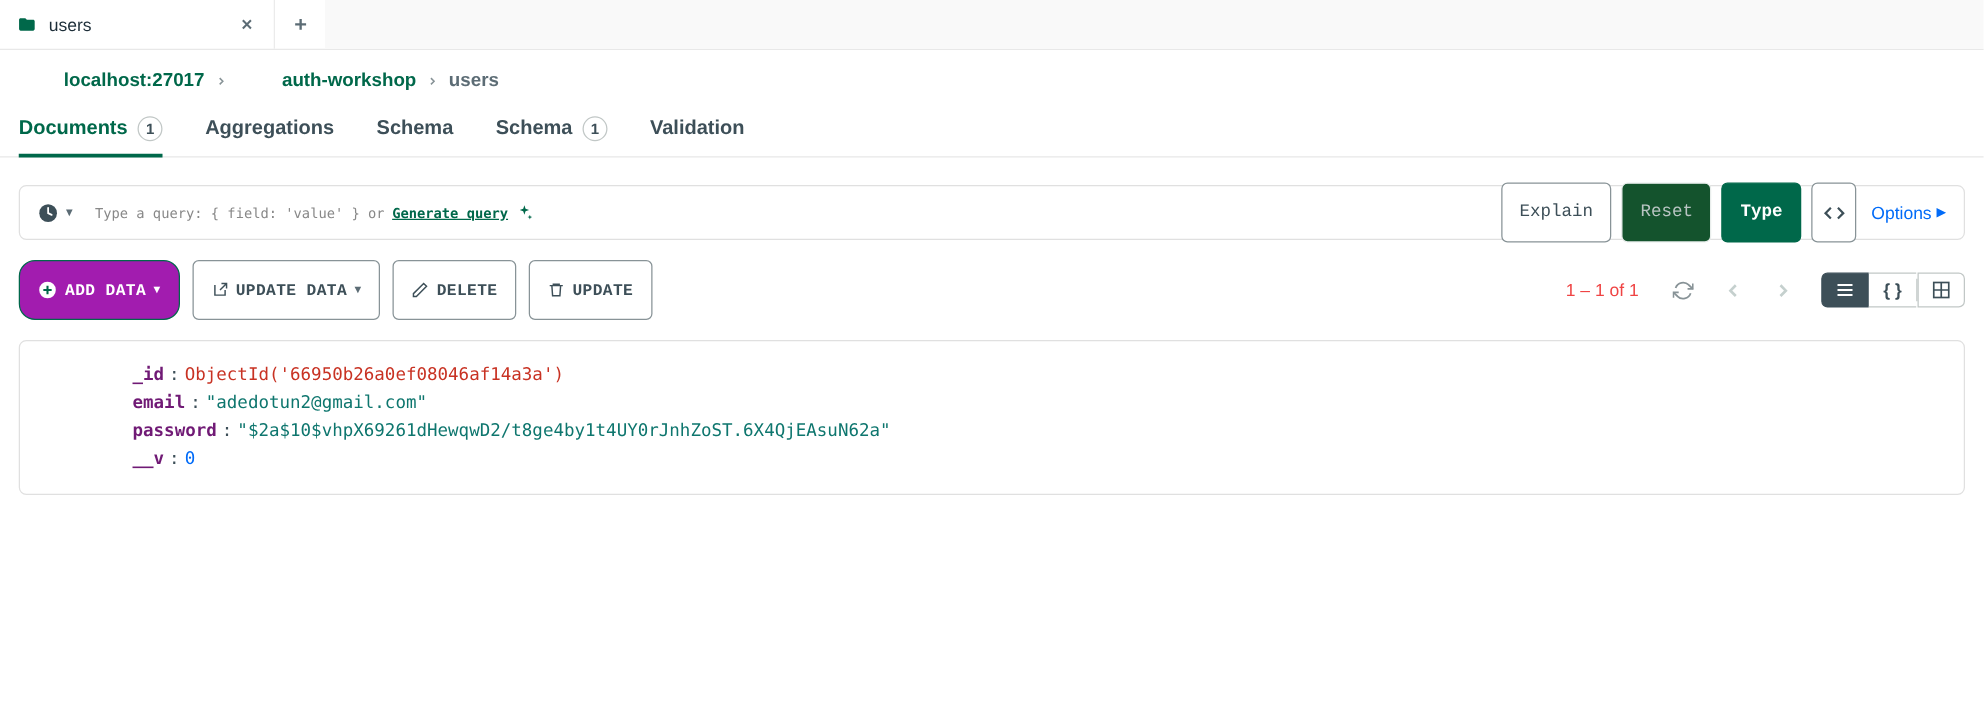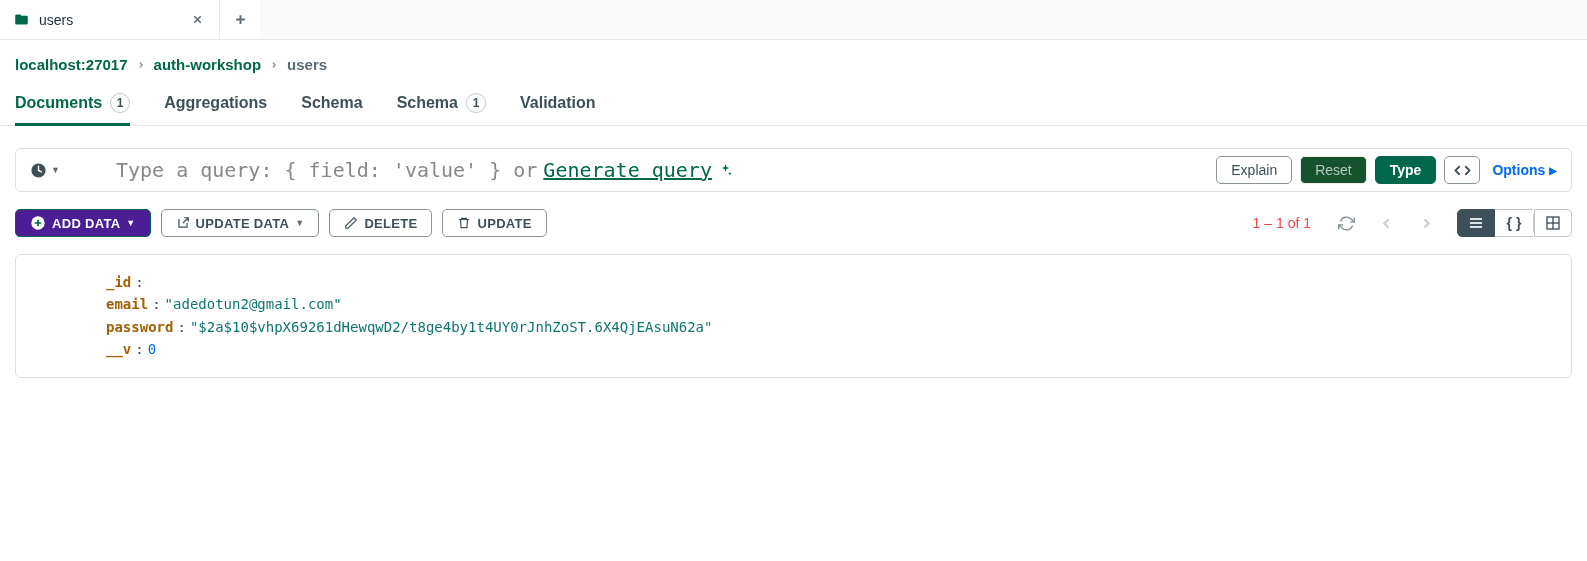--- a/index.html
+++ b/index.html
@@ -69,20 +69,21 @@
       display: flex;
       align-items: center;
       padding: 16px 15px 6px 15px;
       gap: 8px;
       font-size: 15px;
     }
     .breadcrumb .crumb-link {
       color: #00684A;
       font-weight: 700;
       cursor: pointer;
+      margin-left: 36px;
     }
     .breadcrumb .crumb-sep {
       color: #889397;
     }
     .breadcrumb .crumb-current {
       color: #5c6c75;
       font-weight: 600;
     }
     
     .nav-tabs {
@@ -150,92 +151,93 @@
     }
     .history-btn .caret {
       font-size: 9px;
       color: #5c6c75;
     }
     .query-input {
       flex: 1;
       display: flex;
       align-items: center;
       font-family: "Menlo", "Consolas", monospace;
-      font-size: 20px;
+      font-size: 11px;
       color: #888;
       gap: 6px;
-      margin-left: 40px;
     }
     .query-input .gen-link {
       color: #00684A;
-      font-weight: 400;
+      font-weight: 700;
       text-decoration: underline;
       cursor: pointer;
     }
     .query-input .sparkle {
       color: #00684A;
     }
     .btn {
-      height: 28px;
+      height: 48px;
       padding: 0 14px;
       border-radius: 5px;
       border: 1px solid #889397;
       background: #fff;
       cursor: pointer;
       font-size: 14px;
       font-weight: 500;
       color: #3d4f58;
       display: inline-flex;
       align-items: center;
       gap: 6px;
+      font-family: Liberation Mono, monospace;
     }
     .btn-green {
       background: #00684A;
       color: #fff;
       border-color: #00684A;
       font-weight: 600;
     }
     .btn-disabled {
       color: #b8c4c2;
       border-color: #e8edeb;
       background: #14532d;
       cursor: not-allowed;
     }
     .btn-icon-only {
       padding: 0;
       width: 36px;
       justify-content: center;
     }
     .options-link {
       color: #016BF8;
-      font-weight: 700;
+      font-weight: 400;
       cursor: pointer;
       display: flex;
       align-items: center;
       gap: 4px;
       padding: 0 4px;
     }
     .options-link .caret-right {
       font-size: 10px;
       color: #016BF8;
     }
     
     .action-bar {
       display: flex;
       align-items: center;
       padding: 16px 15px;
       gap: 10px;
     }
     .btn-dark-green {
-      background: #4c1d95;
+      background: #a21caf;
       border-color: #00684A;
       color: #fff;
       font-weight: 700;
       font-size: 13px;
       letter-spacing: 0.3px;
+      border-radius: 13px;
     }
     .btn-dark-green .plus-circle {
       width:16px;
       height:16px;
       display:flex;
     }
     .btn-outline {
       background: #fff;
       border: 1px solid #889397;
       color: #3d4f58;
@@ -307,21 +309,21 @@
       padding: 16px 16px 16px 90px;
       font-family: "Menlo", "Consolas", monospace;
       font-size: 14px;
       line-height: 1.6;
     }
     .doc-line {
       display: flex;
       gap: 4px;
     }
     .doc-key {
-      color: #a16207;
+      color: #701a75;
       font-weight: 700;
     }
     .doc-colon {
       color: #3d4f58;
     }
     .doc-val-objectid {
       color: #c83223;
     }
     .doc-val-string {
       color: #0e766e;
@@ -506,20 +508,21 @@
           </svg>
       </span>
     </div>
   </div>
 </div>
 
 <div class="doc-card">
   <div class="doc-line">
     <span class="doc-key">_id</span>
       <span class="doc-colon">:</span>
+    <span class="doc-val-objectid">ObjectId('66950b26a0ef08046af14a3a')</span>
   </div>
   <div class="doc-line">
     <span class="doc-key">email</span> 
       <span class="doc-colon">:</span>
     <span class="doc-val-string">"adedotun2@gmail.com"</span>
   </div>
   <div class="doc-line">
     <span class="doc-key">password</span> 
       <span class="doc-colon">:</span>
     <span class="doc-val-string">"$2a$10$vhpX69261dHewqwD2/t8ge4by1t4UY0rJnhZoST.6X4QjEAsuN62a"</span>

